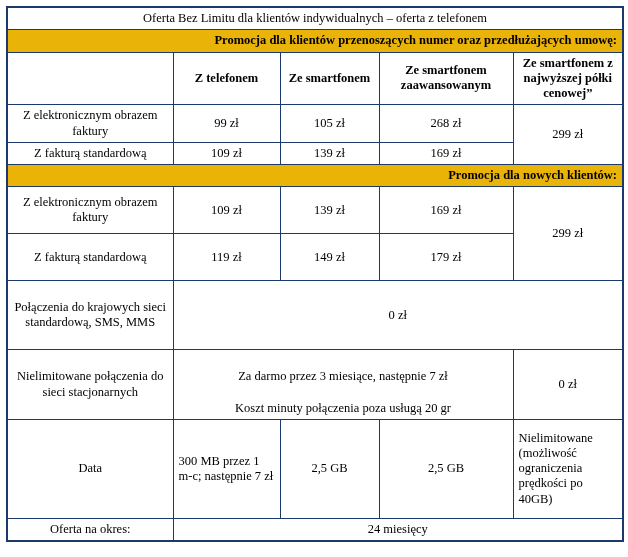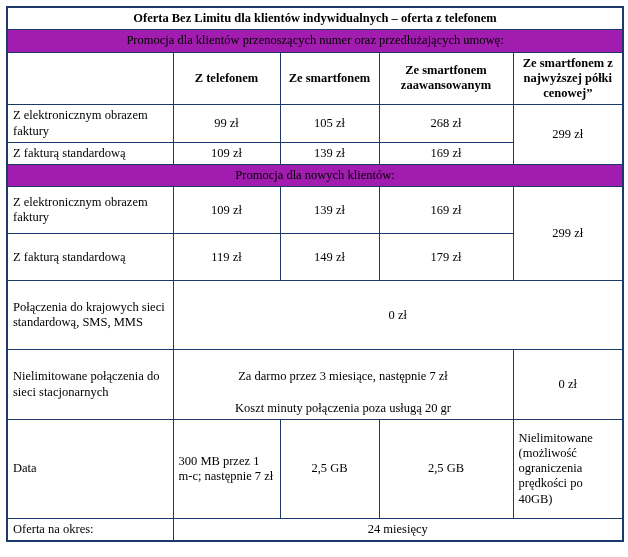--- a/index.html
+++ b/index.html
@@ -27,40 +27,40 @@
   }
   table.main td, table.main th {
     border: 1px solid #1b3a6b;
     padding: 3px 5px;
     font-size: 12.5px;
     vertical-align: middle;
     line-height: 1.22;
   }
   .title-cell {
     text-align: center;
-    font-weight: bold;
+    font-weight: normal;
     font-size: 14px;
     padding: 7px 4px;
     background: #ffffff;
   }
   .band {
-    background: #a21caf;
-    font-weight: normal;
+    background: #eab308;
+    font-weight: bold;
     font-size: 13px;
     padding: 5px 6px;
-    text-align: center;
+    text-align: right;
   }
   .colhead {
     text-align: center;
     font-weight: bold;
     font-size: 13px;
     padding: 8px 4px;
   }
   .rowlabel {
-    text-align: left;
+    text-align: center;
     font-size: 12.5px;
     padding: 5px 5px;
   }
   .val {
     text-align: center;
     font-size: 13px;
   }
   .center {
     text-align: center;
     font-size: 13px;

